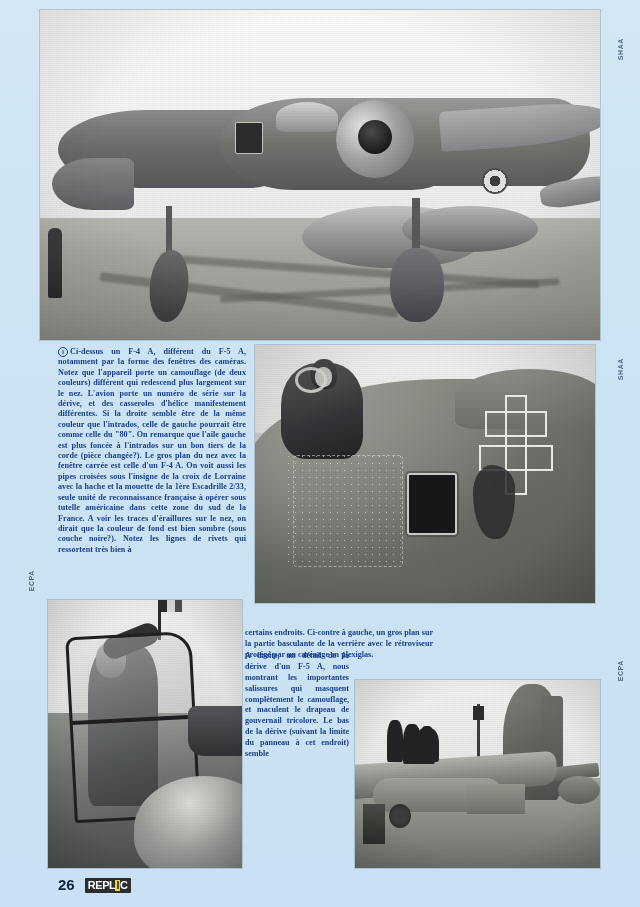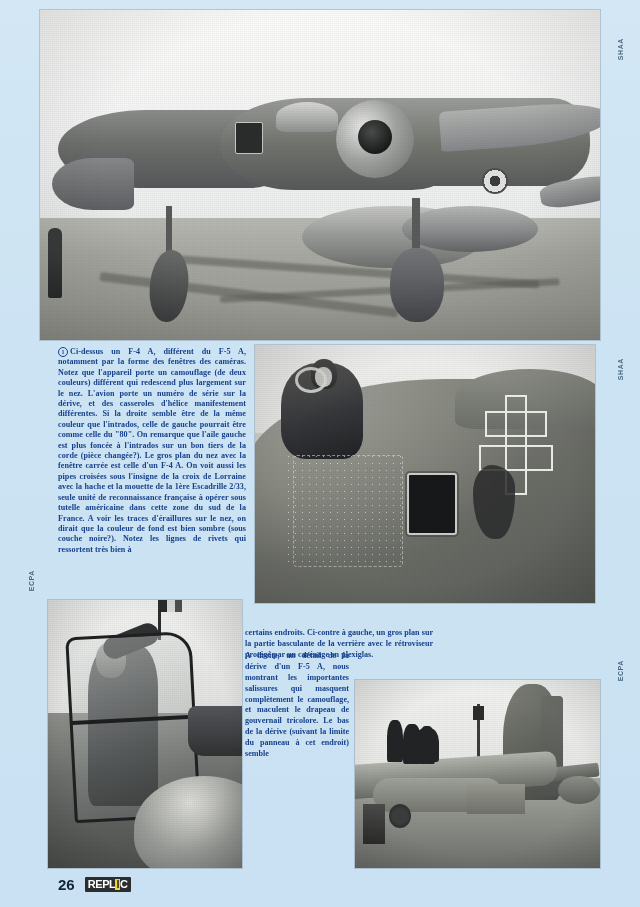--- a/index.html
+++ b/index.html
@@ -254,21 +254,21 @@
     transform:rotate(180deg);
     white-space:nowrap;
     opacity:.85;
   }
   #credit-shaa-1{left:617px;top:38px;}
   #credit-shaa-2{left:617px;top:358px;}
   #credit-ecpa-1{left:28px;top:570px;}
   #credit-ecpa-2{left:617px;top:660px;}
 
   
-  #footer{position:absolute;left:58px;bottom:14px;display:flex;align-items:center;gap:10px;}
+  #footer{position:absolute;left:58px;bottom:14px;display:flex;align-items:flex-end;gap:10px;}
   #page-number{
     font-family:"Liberation Sans", sans-serif;
     font-size:15px;font-weight:700;color:#14223c;
   }
   #logo{
     display:inline-flex;align-items:center;
     background:#2c2d2e;
     padding:2px 3px;
     border-radius:1px;
   }

